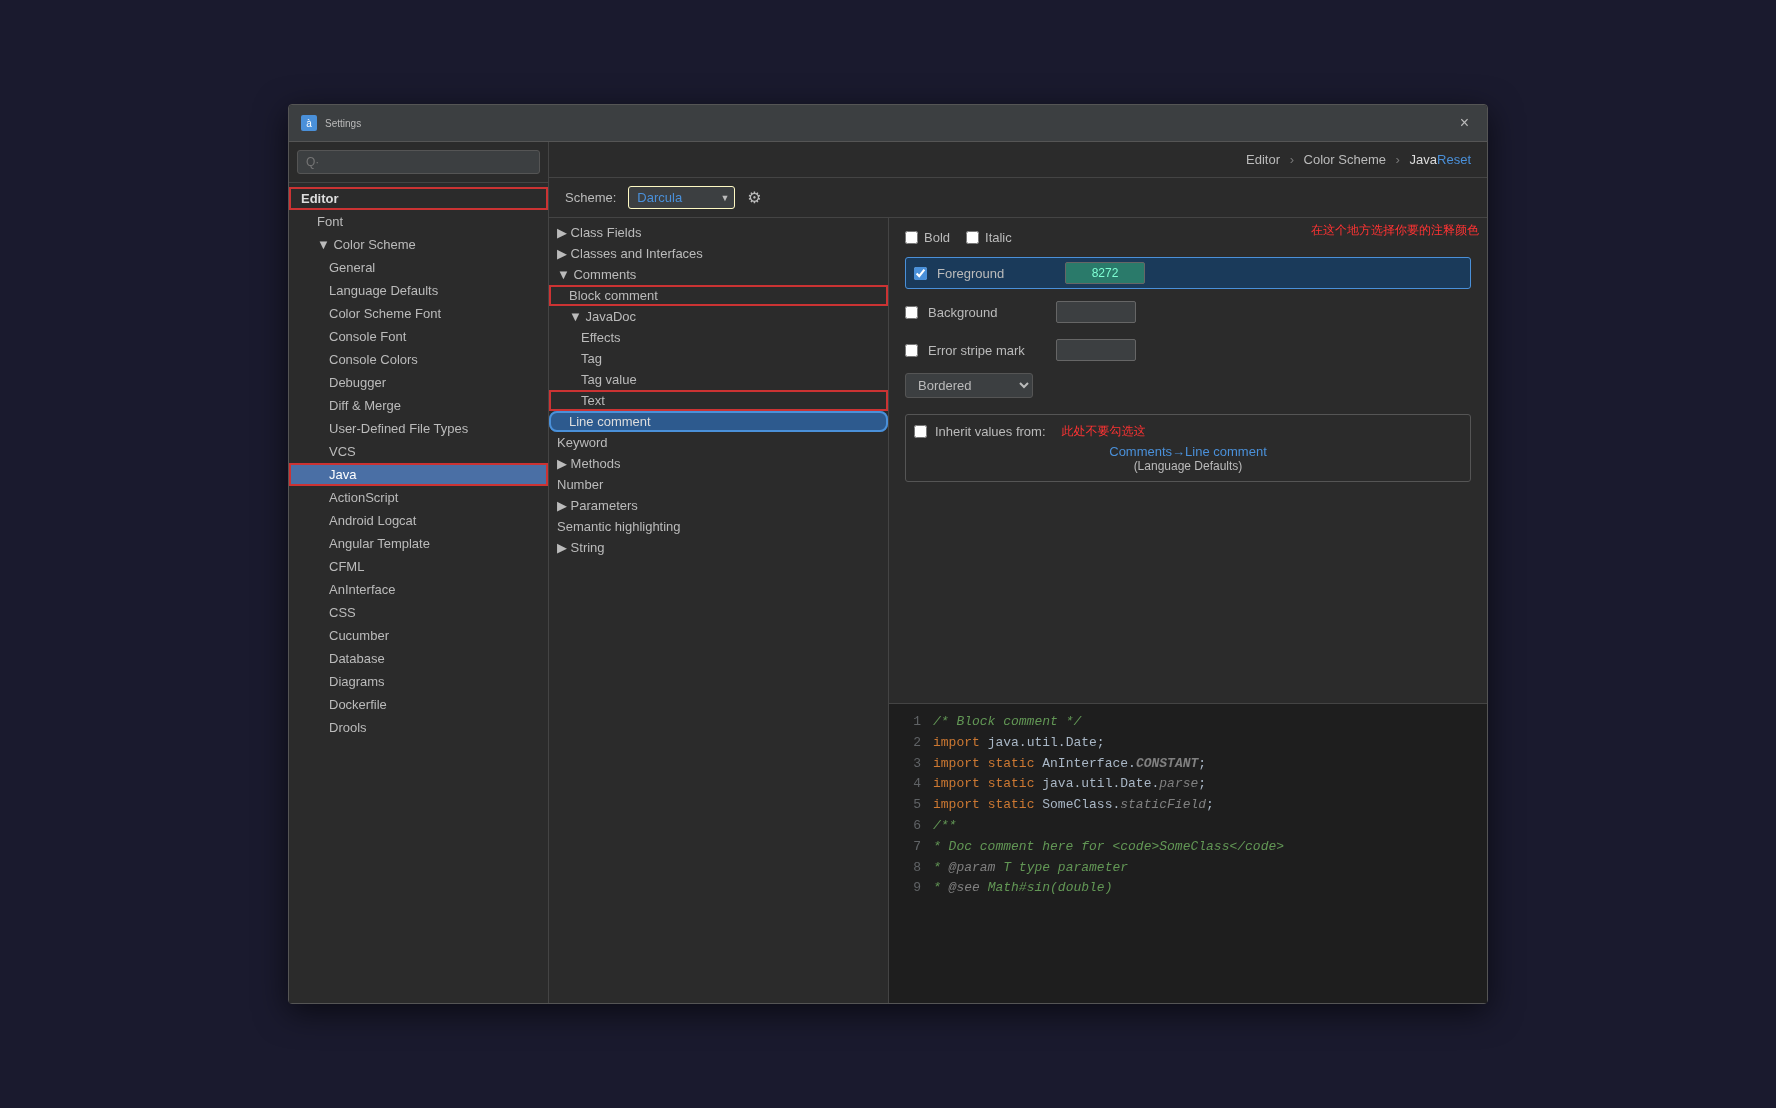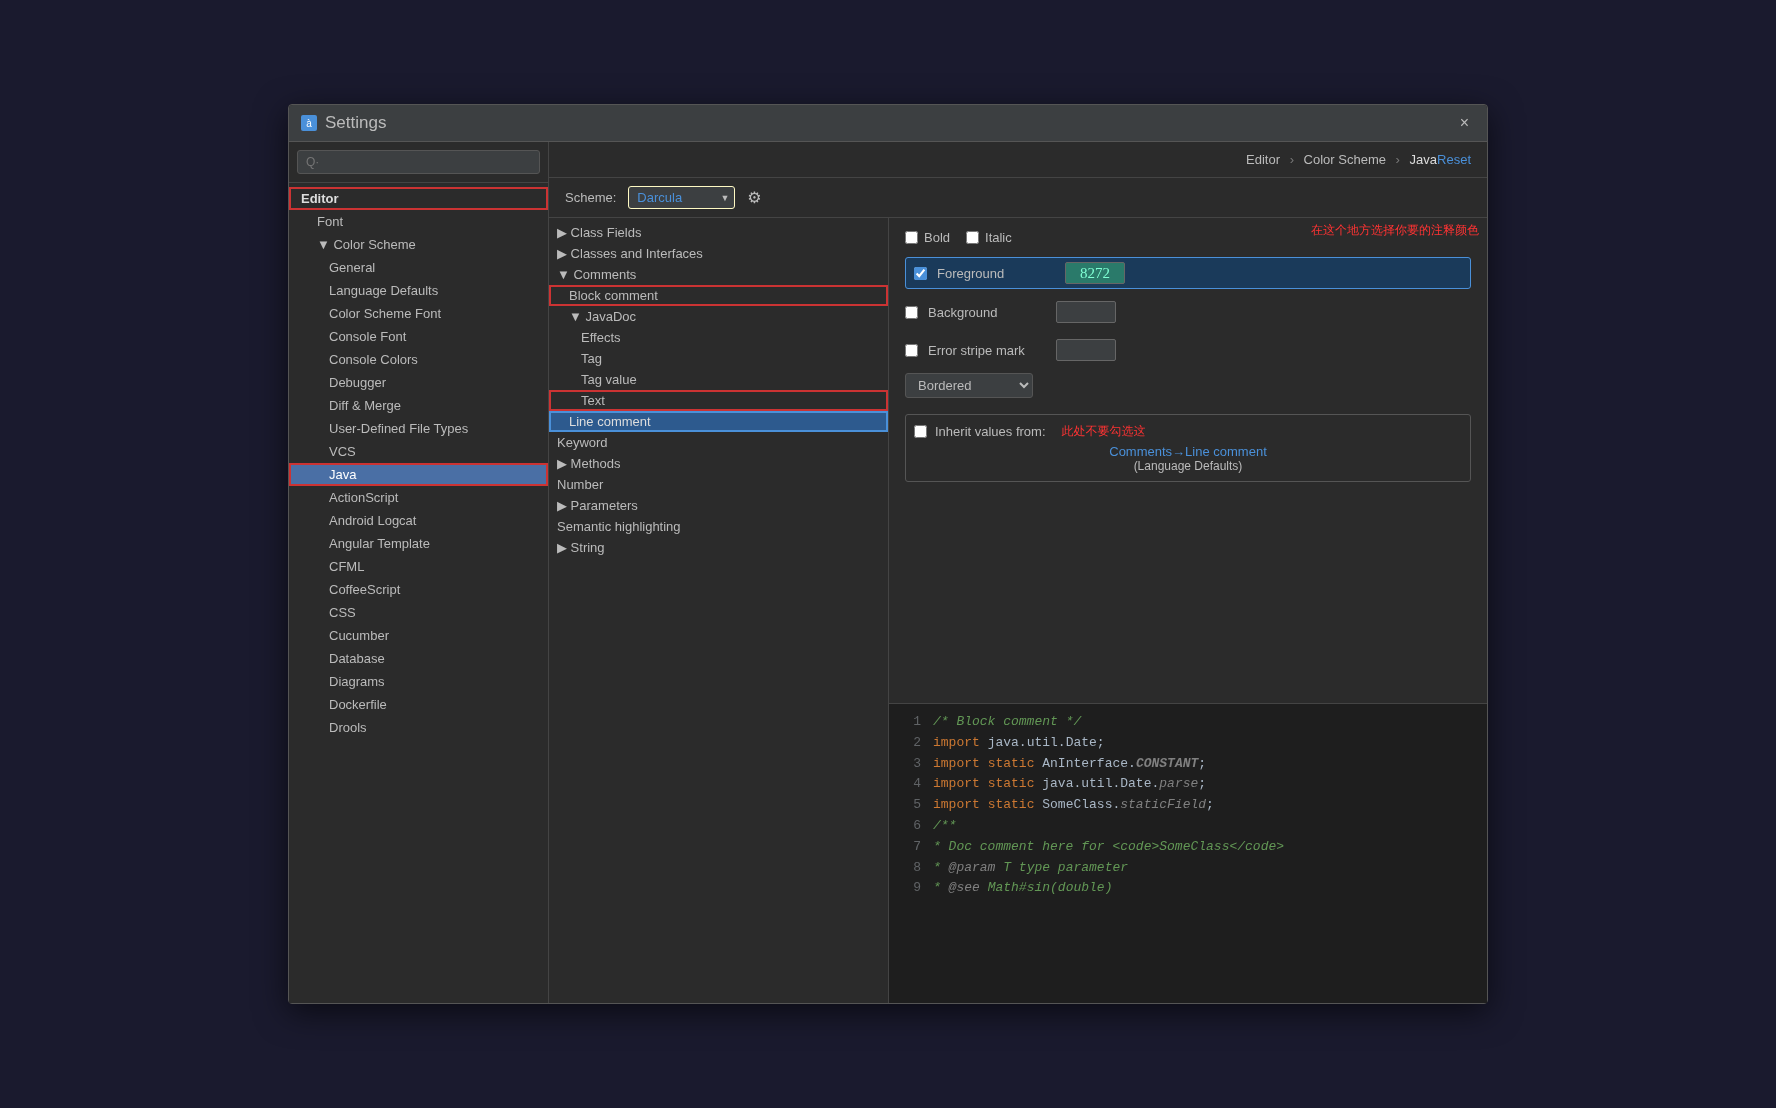--- a/index.html
+++ b/index.html
@@ -44,21 +44,21 @@
       background: #4a90d9;
       border-radius: 2px;
       display: flex;
       align-items: center;
       justify-content: center;
       font-size: 10px;
       color: white;
     }
     .title-text {
       color: #bbb;
-      font-size: 17px;
+      font-size: 10px;
     }
     .close-btn {
       color: #bbb;
       cursor: pointer;
       font-size: 16px;
       line-height: 1;
       padding: 2px 6px;
     }
     .content {
       display: flex;
@@ -180,21 +180,21 @@
       border-right: 1px solid #444;
       padding: 4px 0;
     }
     .tree-item {
       padding: 3px 8px;
       cursor: pointer;
       color: #bbb;
       font-size: 13px;
       white-space: nowrap;
     }
-    .tree-item.selected { background: #2d5a8e; color: #ddd; }
+    .tree-item.selected { background: #2d5a8e; color: #ddd; border-radius: 8px; }
     .tree-item.indent1 { padding-left: 20px; }
     .tree-item.indent2 { padding-left: 32px; }
     .right-panel {
       flex: 1;
       display: flex;
       flex-direction: column;
       padding: 12px 16px;
       gap: 8px;
       overflow: hidden;
     }
@@ -223,32 +223,31 @@
     .color-row input[type="checkbox"] {
       accent-color: #4a90d9;
       margin-right: 2px;
     }
     .color-row-label {
       color: #bbb;
       font-size: 13px;
       min-width: 120px;
     }
     .color-swatch {
-      width: 60px;
+      width: 80px;
       height: 22px;
       border: 1px solid #666;
       border-radius: 2px;
       background: #3c3f41;
       cursor: pointer;
       display: flex;
       align-items: center;
       justify-content: center;
-      font-size: 15px;
+      font-size: 12px;
       color: #aaa;
-      font-family: Liberation Serif, serif;
     }
     .color-swatch.teal { background: #2a7a6a; color: #7fffd4; }
     .color-row-highlighted {
       background: #1a3a5a;
       border: 1px solid #4a90d9;
       border-radius: 3px;
       padding: 4px 8px;
     }
     .dropdown-row {
       display: flex;
@@ -350,21 +349,21 @@
         <div class="sidebar-item indent2">Console Colors</div>
         <div class="sidebar-item indent2">Debugger</div>
         <div class="sidebar-item indent2">Diff &amp; Merge</div>
         <div class="sidebar-item indent2">User-Defined File Types</div>
         <div class="sidebar-item indent2">VCS</div>
         <div class="sidebar-item indent2 selected" style="outline:2px solid #cc3333; outline-offset:-2px;">Java</div>
         <div class="sidebar-item indent2">ActionScript</div>
         <div class="sidebar-item indent2">Android Logcat</div>
         <div class="sidebar-item indent2">Angular Template</div>
         <div class="sidebar-item indent2">CFML</div>
-        <div class="sidebar-item indent2">CoffeeScript</div>
+        <div class="sidebar-item indent2">AnInterface</div>
         <div class="sidebar-item indent2">CSS</div>
         <div class="sidebar-item indent2">Cucumber</div>
         <div class="sidebar-item indent2">Database</div>
         <div class="sidebar-item indent2">Diagrams</div>
         <div class="sidebar-item indent2">Dockerfile</div>
         <div class="sidebar-item indent2">Drools</div>
       </div>
     </div>
 
     <div class="main-area">

